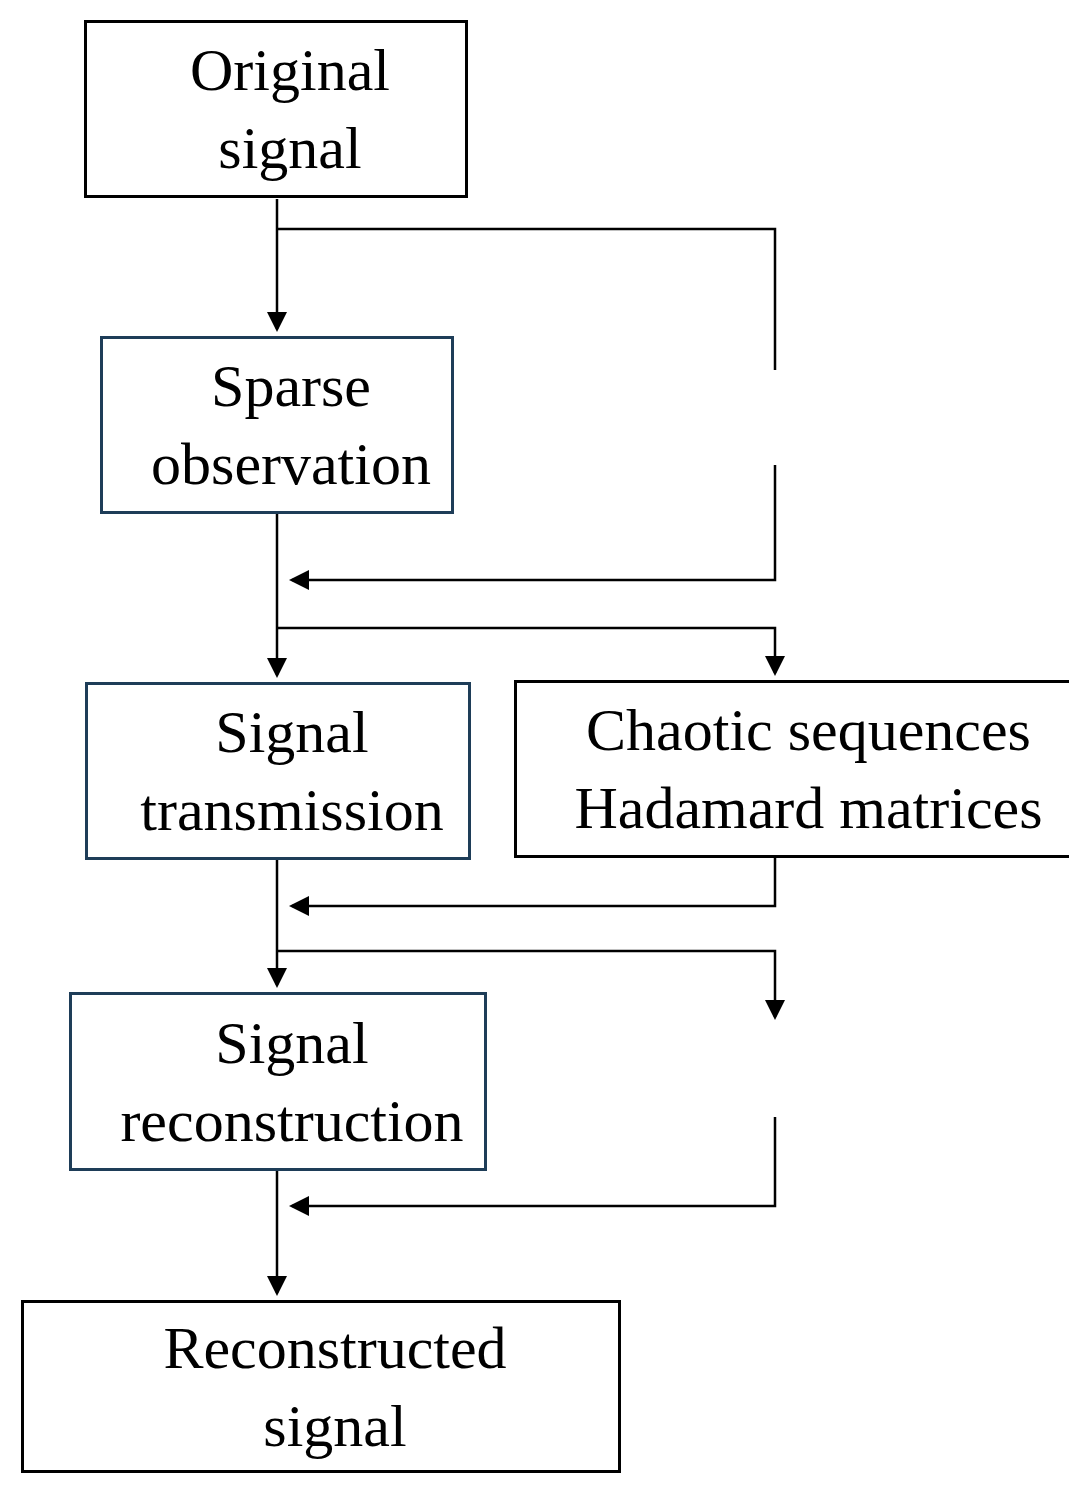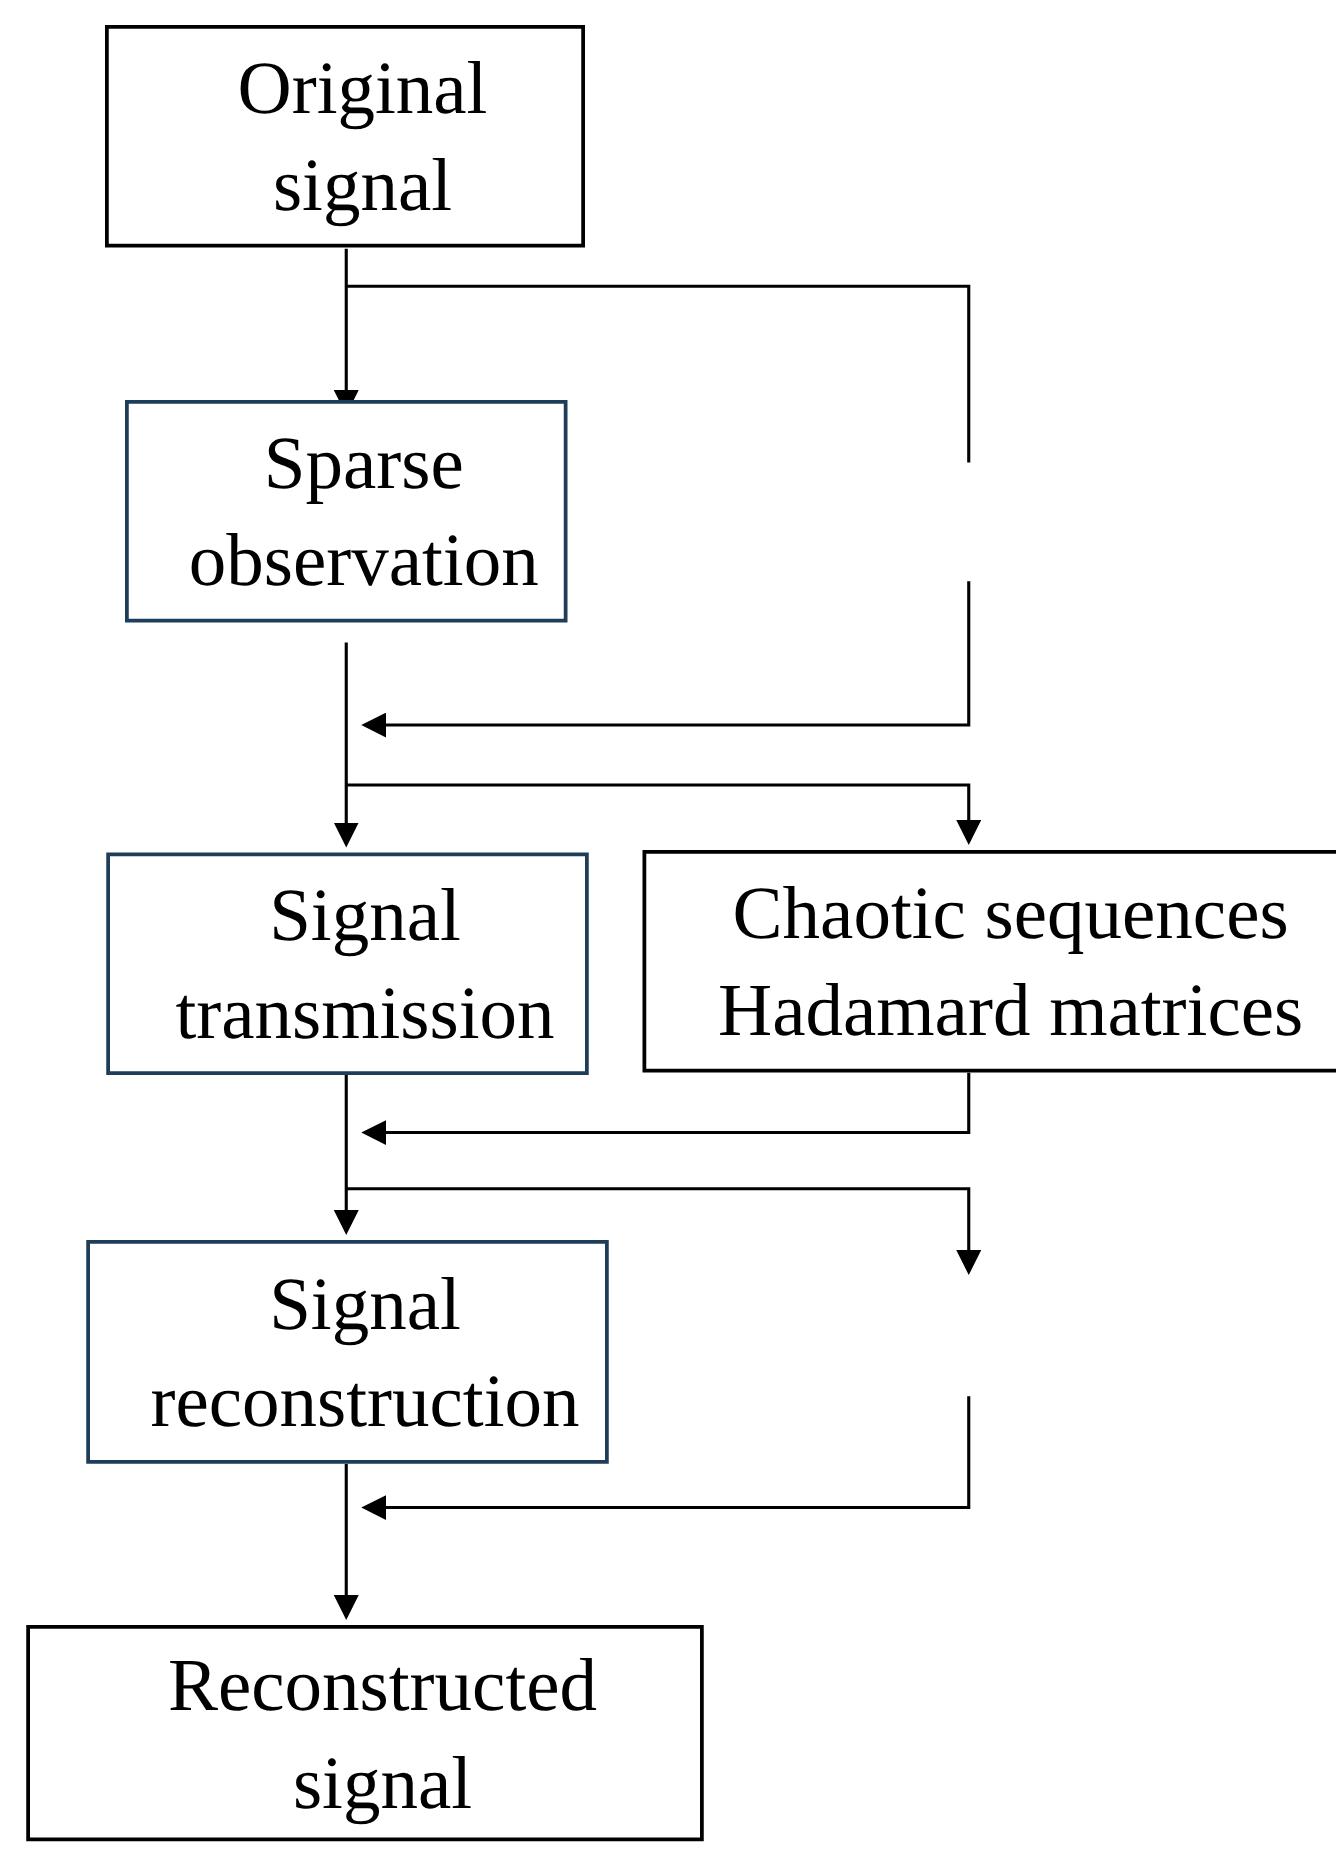--- a/index.html
+++ b/index.html
@@ -46,27 +46,27 @@
   .node .label {
     white-space: pre-line;
     font-size: 60px;
     line-height: 1.3;
     color: var(--text-color);
   }
   .node.small .label { font-size: 54px; line-height: 1.1; }
 
   
   .n-original       { left: 84px;  top: 20px;   width: 384px; height: 178px; }
-  .n-sparse         { left: 100px; top: 320px;  width: 354px; height: 178px; }
+  .n-sparse         { left: 100px; top: 336px;  width: 354px; height: 178px; }
   .n-dct            { left: 661px; top: 372px;  width: 226px; height: 93px;  }
   .n-transmission   { left: 85px;  top: 682px;  width: 386px; height: 178px; }
   .n-chaotic        { left: 486px; top: 680px;  width: 561px; height: 178px; margin-left: 28px; }
   .n-reconstruction { left: 69px;  top: 992px;  width: 418px; height: 179px; }
   .n-omp            { left: 662px; top: 1024px; width: 221px; height: 93px;  }
-  .n-reconstructed  { left: 21px;  top: 1300px; width: 542px; height: 173px; }
+  .n-reconstructed  { left: 21px;  top: 1300px; width: 600px; height: 173px; }
 </style>
 </head>
 <body>
 
 <div class="canvas">
 
   <svg class="wires" viewBox="0 0 1069 1492" aria-hidden="true">
     <defs>
       <marker id="arrowhead" viewBox="0 0 10 10" refX="8.5" refY="5" markerWidth="8" markerHeight="8" orient="auto">
         <path d="M 0 0 L 10 5 L 0 10 Z"></path>

